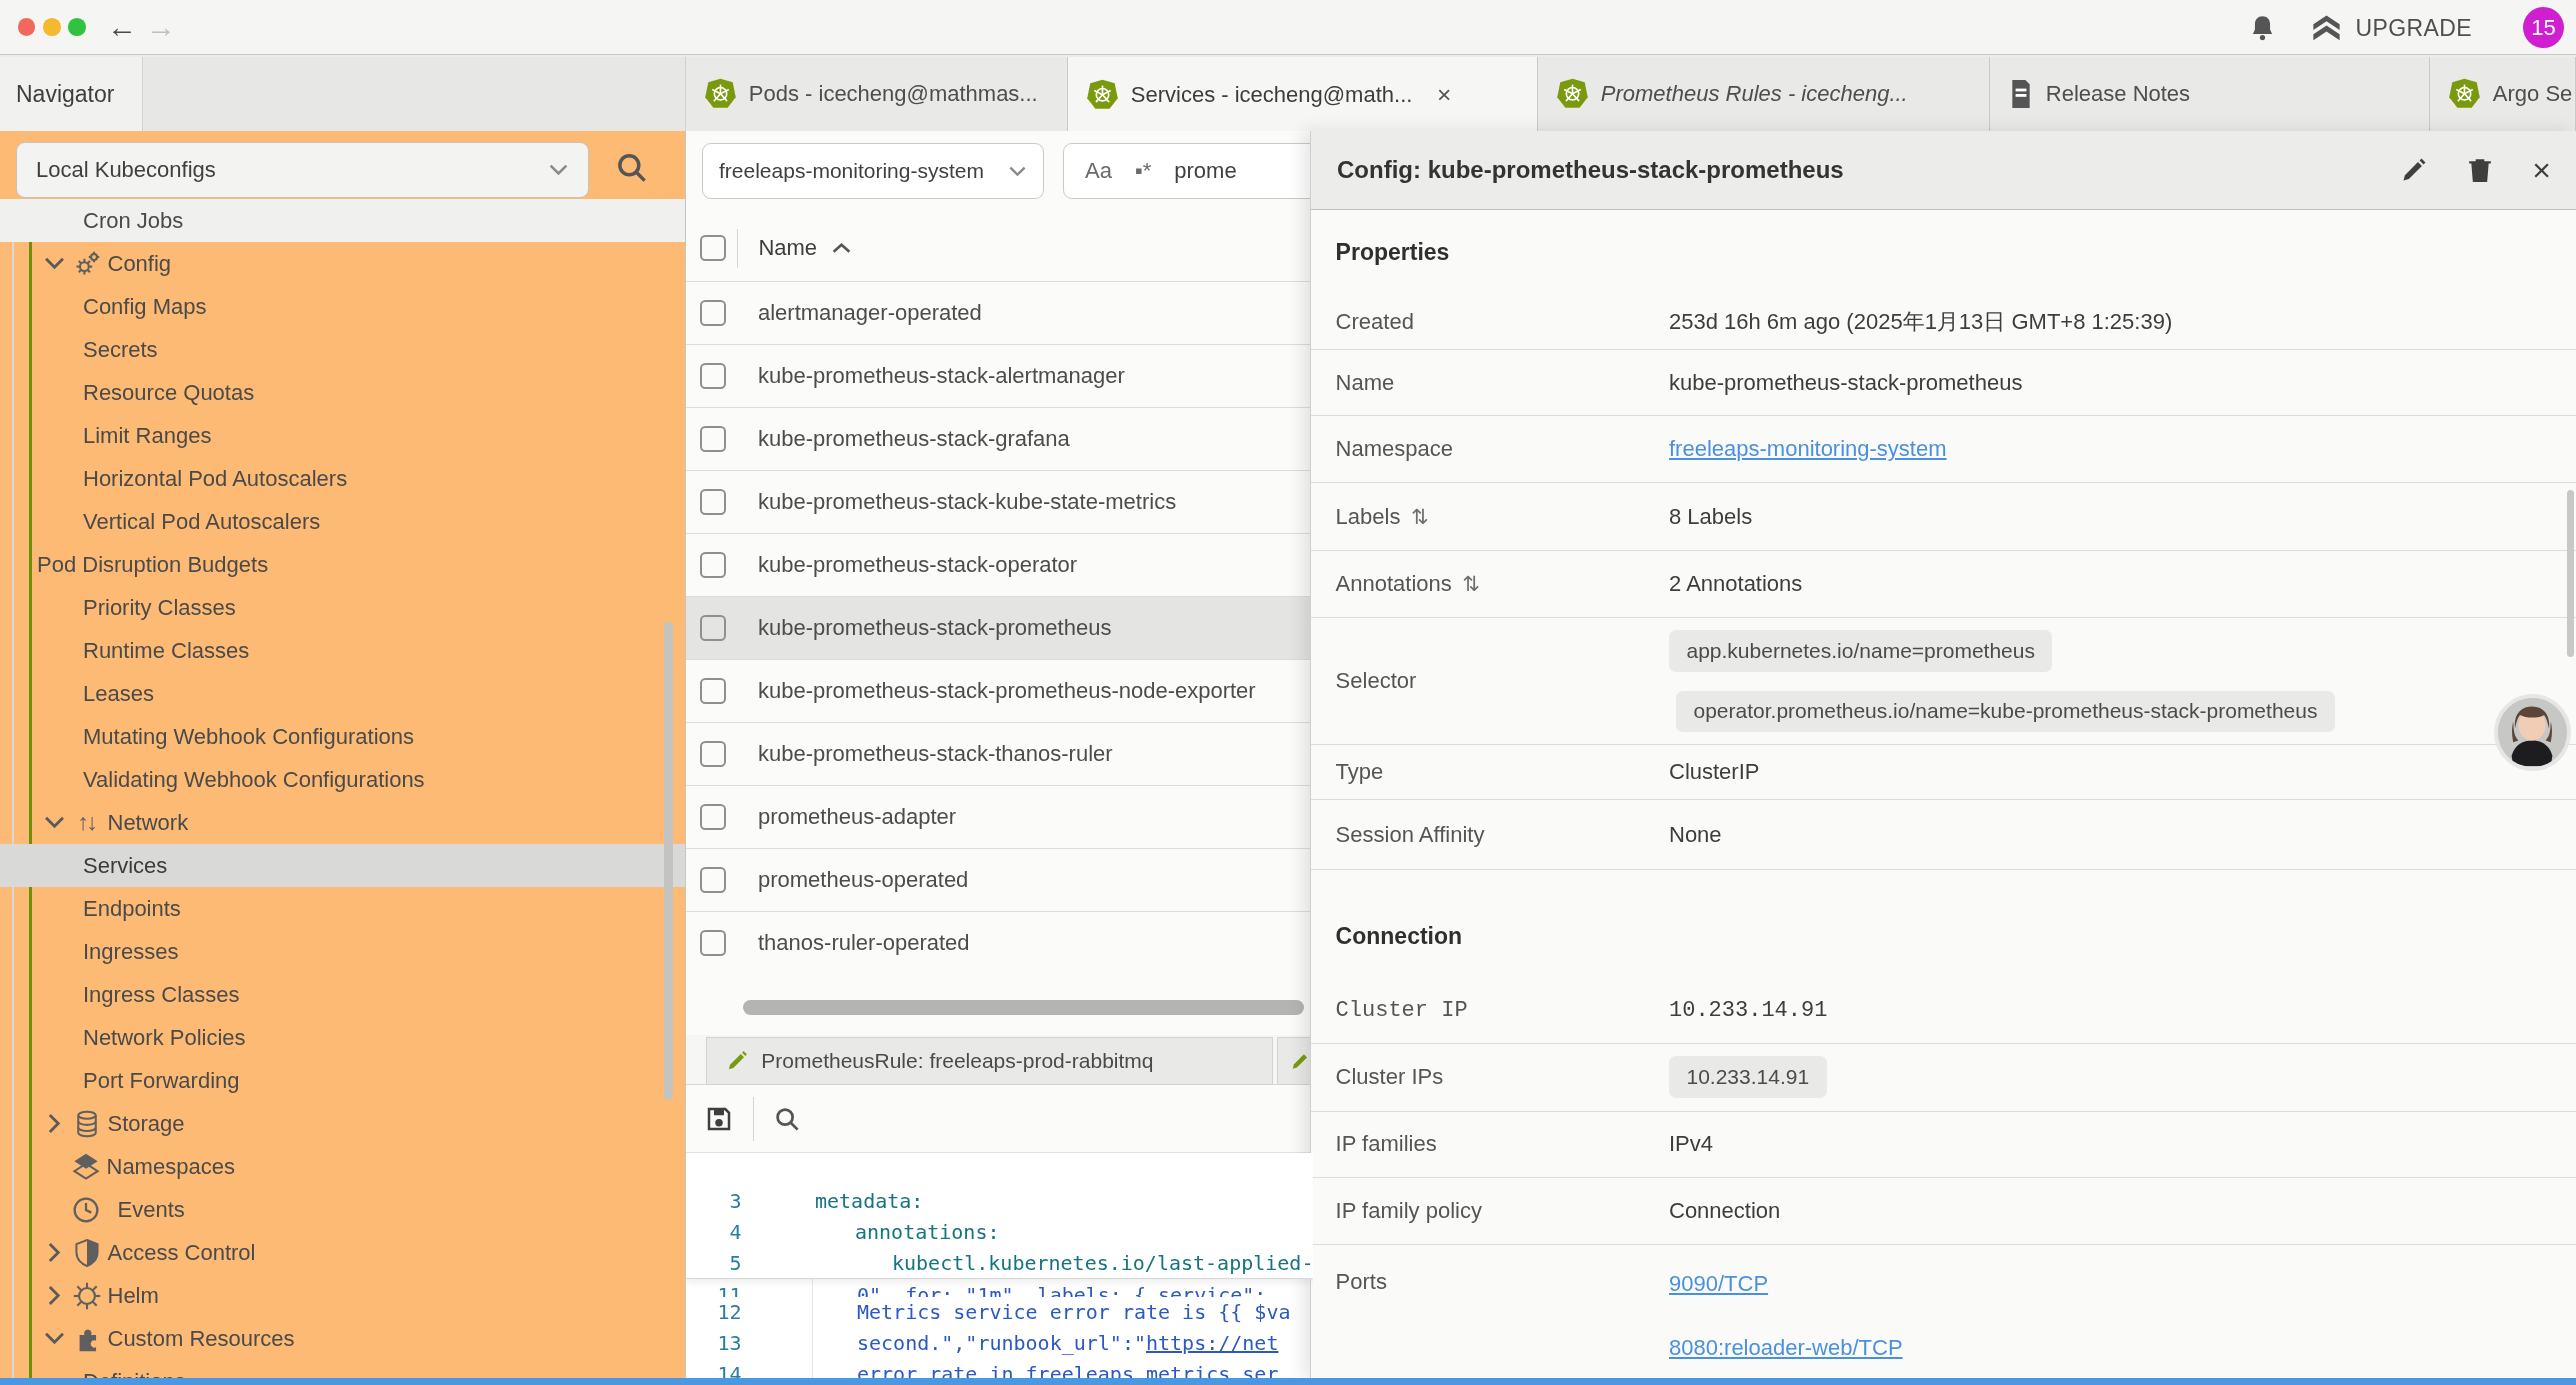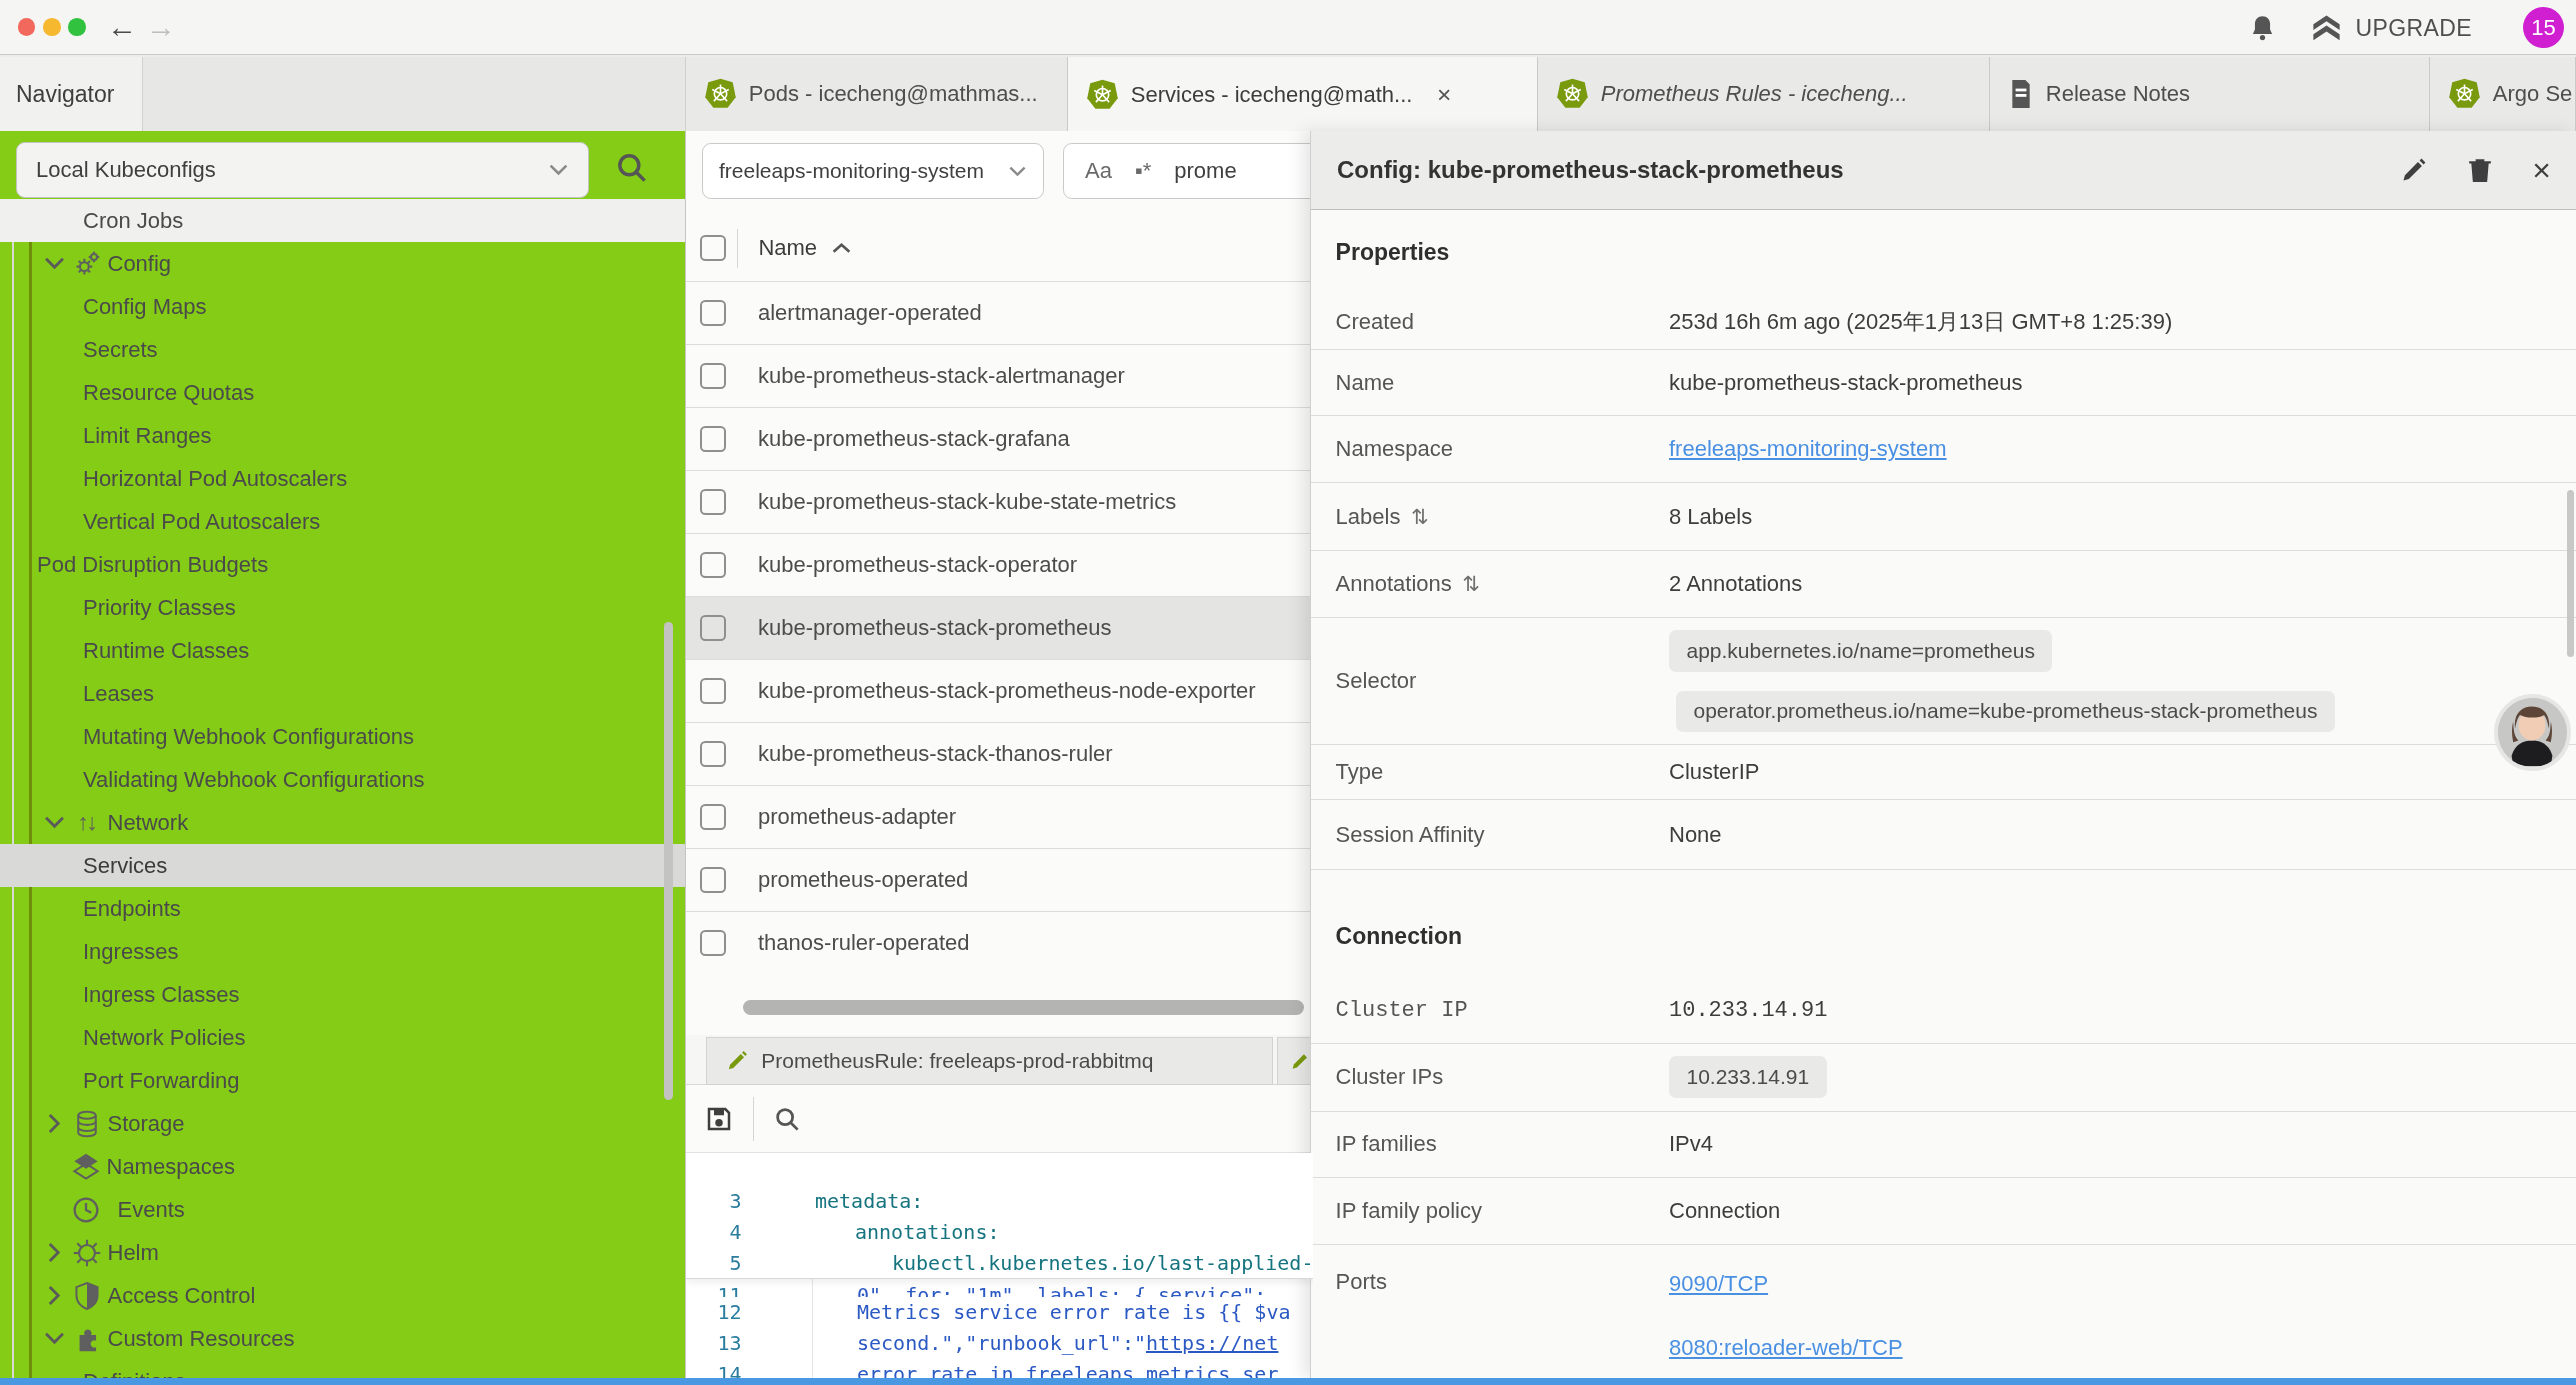--- a/index.html
+++ b/index.html
@@ -21,21 +21,21 @@
   #badge{left:2523px;top:7px;width:41px;height:41px;border-radius:50%;background:var(--magenta);color:#fff;font-size:22px;display:flex;align-items:center;justify-content:center;}
   
   #tabbar{left:0;top:57px;width:2576px;height:74px;background:#e2e2e1;border-bottom:2.6px solid #c3c3c2;}
   #nav-tab-strip{left:0;top:0;width:686px;height:74px;background:#e7e7e6;border-right:0.9px solid #cfcfce;}
   #navigator-tab{left:0;top:0;width:143px;height:74px;background:#f1f1f0;border-right:0.9px solid #d2d2d1;display:flex;align-items:center;padding-left:16px;font-size:23px;color:#3e3e3e;}
   .tab{top:0;height:74px;display:flex;align-items:center;gap:12.3px;padding:0 17.5px;font-size:22px;color:#4e4e4e;border-right:0.9px solid #c9c9c8;background:#e9e9e8;overflow:hidden;white-space:nowrap;}
   .tab.active{background:#f6f6f5;height:76px;color:#3c3c3c;}
   .tab.italic .tab-label{font-style:italic;}
   .tab .close{margin-left:12.3px;font-size:24.6px;color:#555;}
   
-  #sidebar{left:0;top:131px;width:686px;height:1248px;background:#84cc16;border-right:0.9px solid #c5c5c4;overflow:hidden;}
+  #sidebar{left:0;top:131px;width:686px;height:1248px;background:#fdba74;border-right:0.9px solid #c5c5c4;overflow:hidden;}
   #kube-select{left:16px;top:10.5px;width:573px;height:56px;background:#f3f3f2;border:1.8px solid #c3c3c2;border-radius:8.8px;display:flex;align-items:center;justify-content:space-between;padding:0 19px;font-size:22px;color:#3f3f3f;}
   #side-search{left:614px;top:19px;}
   #tree{left:0;top:68px;width:686px;height:1180px;}
   .guide{position:absolute;width:1.8px;background:#d8d8d7;}
   #guide-olive{left:29px;top:0;bottom:0;background:#6f8f0a;width:2.6px;}
   #guide-outer{left:12.3px;top:0;bottom:0;}
   .tree-row{height:43px;display:flex;align-items:center;font-size:22px;color:#4a4a4a;position:relative;}
   .tree-row.sel{background:#d9d9d8;color:#3b3b3b;}
   .tree-row.hov{background:#f0f0ef;}
   .tree-row .chev{width:30px;display:flex;justify-content:center;}
@@ -347,49 +347,49 @@
         </span>
         <span>Events</span>
       </div>
       <div class="tree-row" style="padding-left: 39px;">
         <span class="chev">
           <svg width="15" height="23" viewBox="0 0 16 24">
             <polyline points="3,3 12,12 3,21" fill="none" stroke="#5a5a5a" stroke-width="3"></polyline>
           </svg>
         </span>
         <span class="ticon">
+          <svg width="26" height="30" viewBox="0 0 32 36">
+            <path d="M16 2 29 7v10c0 9-6.5 14.8-13 17C9.5 31.8 3 26 3 17V7z" fill="none" stroke="#5f5f5f" stroke-width="2.4"></path>
+            <path d="M16 2 29 7v10c0 9-6.5 14.8-13 17z" fill="#5f5f5f"></path>
+          </svg>
+        </span>
+        <span>Access Control</span>
+      </div>
+      <div class="tree-row" style="padding-left: 39px;">
+        <span class="chev">
+          <svg width="15" height="23" viewBox="0 0 16 24">
+            <polyline points="3,3 12,12 3,21" fill="none" stroke="#5a5a5a" stroke-width="3"></polyline>
+          </svg>
+        </span>
+        <span class="ticon">
           <svg width="30" height="30" viewBox="0 0 34 34">
             <g stroke="#5f5f5f" stroke-width="2.4" fill="none">
               <circle cx="17" cy="17" r="9"></circle>
               <line x1="17" y1="2" x2="17" y2="8"></line>
               <line x1="17" y1="26" x2="17" y2="32"></line>
               <line x1="2" y1="17" x2="8" y2="17"></line>
               <line x1="26" y1="17" x2="32" y2="17"></line>
               <line x1="6" y1="6" x2="10.5" y2="10.5"></line>
               <line x1="23.5" y1="23.5" x2="28" y2="28"></line>
               <line x1="6" y1="28" x2="10.5" y2="23.5"></line>
               <line x1="23.5" y1="10.5" x2="28" y2="6"></line>
             </g>
           </svg>
         </span>
         <span>Helm</span>
-      </div>
-      <div class="tree-row" style="padding-left: 39px;">
-        <span class="chev">
-          <svg width="15" height="23" viewBox="0 0 16 24">
-            <polyline points="3,3 12,12 3,21" fill="none" stroke="#5a5a5a" stroke-width="3"></polyline>
-          </svg>
-        </span>
-        <span class="ticon">
-          <svg width="26" height="30" viewBox="0 0 32 36">
-            <path d="M16 2 29 7v10c0 9-6.5 14.8-13 17C9.5 31.8 3 26 3 17V7z" fill="none" stroke="#5f5f5f" stroke-width="2.4"></path>
-            <path d="M16 2 29 7v10c0 9-6.5 14.8-13 17z" fill="#5f5f5f"></path>
-          </svg>
-        </span>
-        <span>Access Control</span>
       </div>
       <div class="tree-row" style="padding-left: 39px; text-align: center;">
         <span class="chev">
           <svg width="23" height="15" viewBox="0 0 24 16">
             <polyline points="3,3 12,12 21,3" fill="none" stroke="#5a5a5a" stroke-width="3"></polyline>
           </svg>
         </span>
         <span class="ticon">
           <svg width="28" height="28" viewBox="0 0 34 34">
             <path fill="#5f5f5f" d="M8 12h6a4.5 4.5 0 1 1 8 0h6v7a4.5 4.5 0 1 0 0 8v5H8z"></path>

